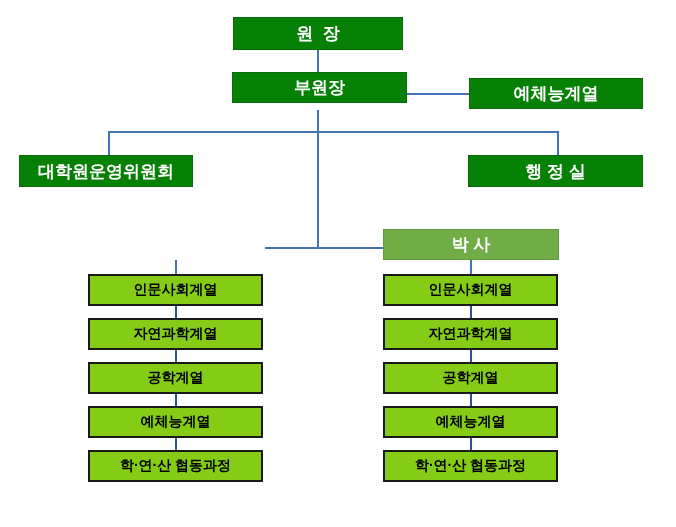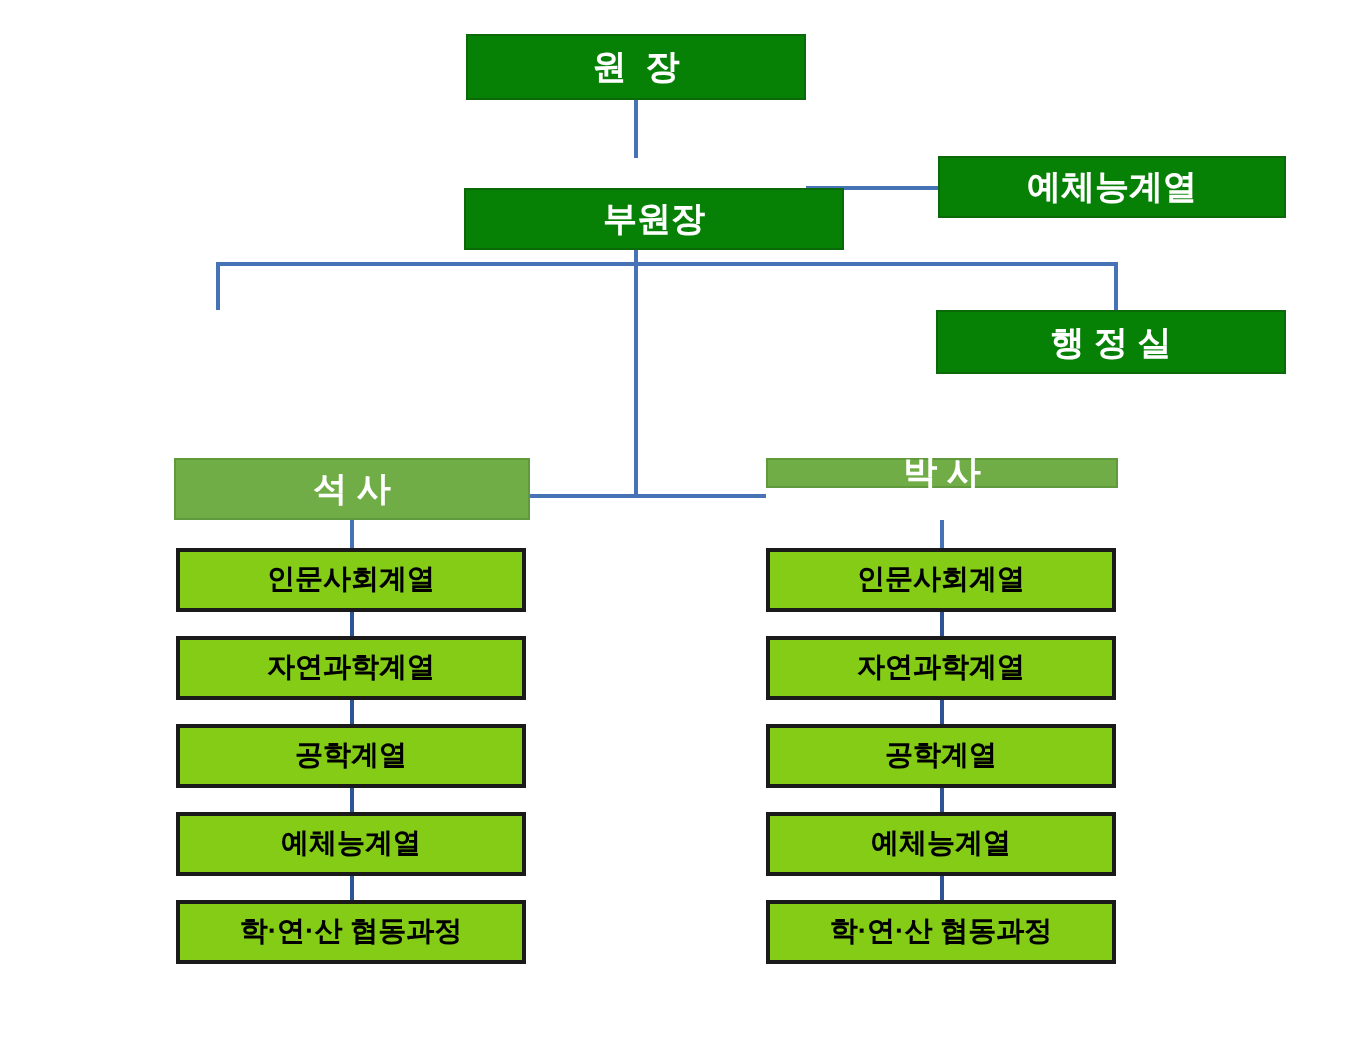--- a/index.html
+++ b/index.html
@@ -64,38 +64,38 @@
 
   <div class="line v darkblue" style="left:470px;top:306px;height:12px"></div>
   <div class="line v darkblue" style="left:470px;top:350px;height:12px"></div>
   <div class="line v darkblue" style="left:470px;top:394px;height:12px"></div>
   <div class="line v darkblue" style="left:470px;top:438px;height:12px"></div>
 
   <div class="node dark" style="left:233px;top:17px;width:170px;height:33px">
     <span class="lbl">원  장</span>
   </div>
 
-  <div class="node dark" style="left:232px;top:94px;width:190px;height:31px">
+  <div class="node dark" style="left:232px;top:72px;width:175px;height:31px">
     <span class="lbl">부원장</span>
   </div>
 
   <div class="node dark" style="left:469px;top:78px;width:174px;height:31px">
     <span class="lbl">예체능계열</span>
   </div>
 
+  <div class="node dark" style="left:19px;top:155px;width:174px;height:32px">
+    <span class="lbl">대학원운영위원회</span>
+  </div>
 
   <div class="node dark" style="left:468px;top:155px;width:175px;height:32px">
     <span class="lbl">행 정 실</span>
   </div>
 
-  <div class="node light" style="left:87px;top:229px;width:178px;height:31px">
-    <span class="lbl">석 사</span>
-  </div>
 
-  <div class="node light" style="left:383px;top:229px;width:176px;height:15px">
+  <div class="node light" style="left:383px;top:229px;width:176px;height:31px">
     <span class="lbl">박 사</span>
   </div>
 
   <div class="node white" style="left:88px;top:274px;width:175px;height:32px">
     <span class="lbl">인문사회계열</span>
   </div>
   <div class="node white" style="left:88px;top:318px;width:175px;height:32px">
     <span class="lbl">자연과학계열</span>
   </div>
   <div class="node white" style="left:88px;top:362px;width:175px;height:32px">

